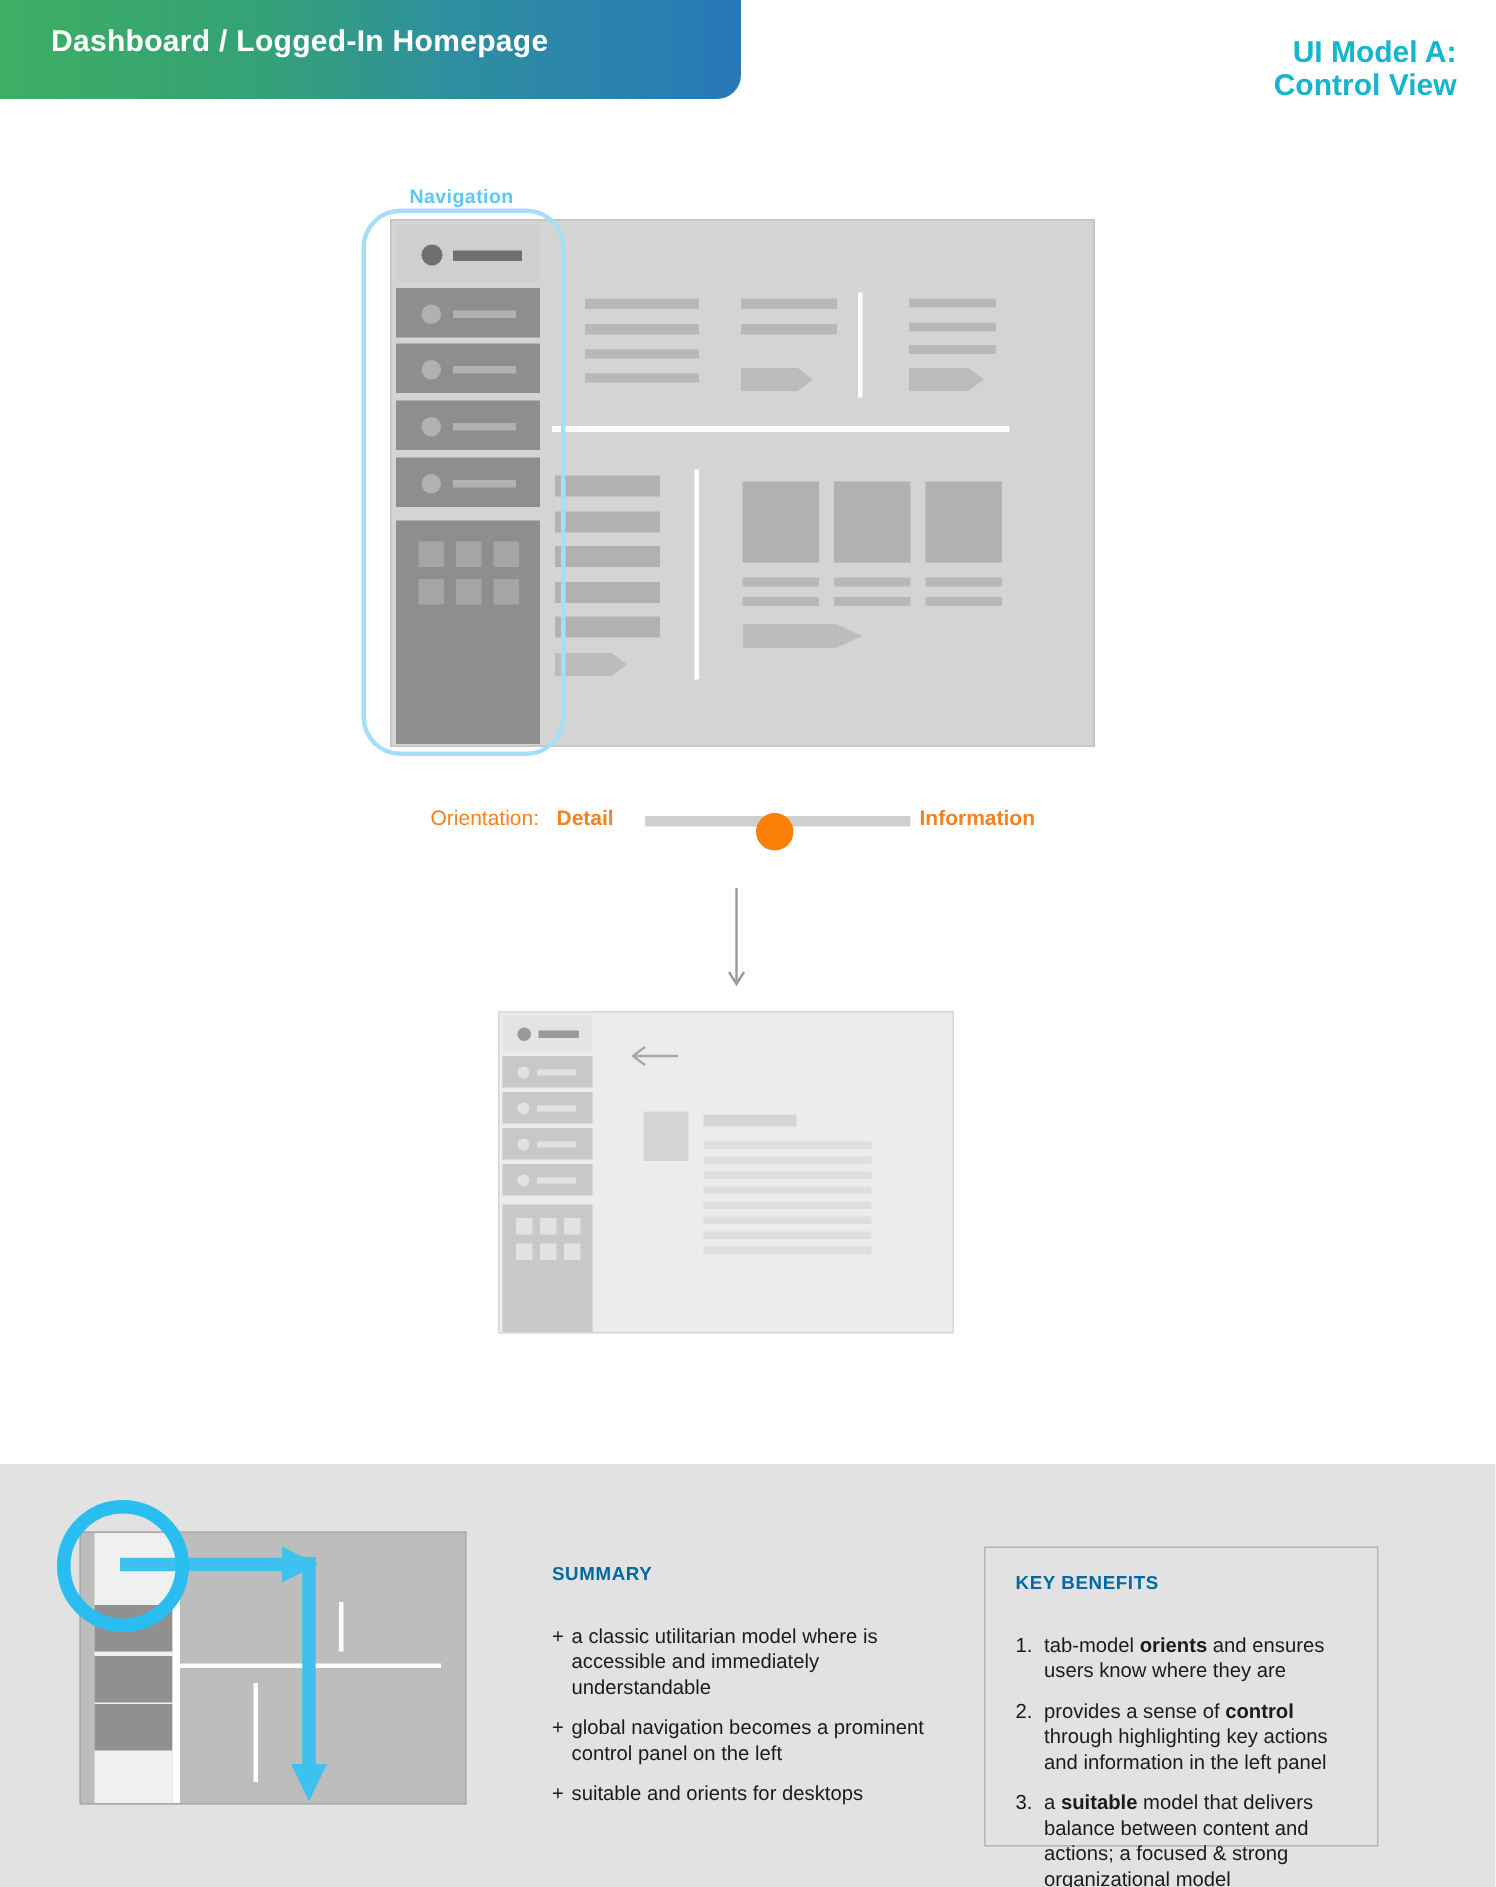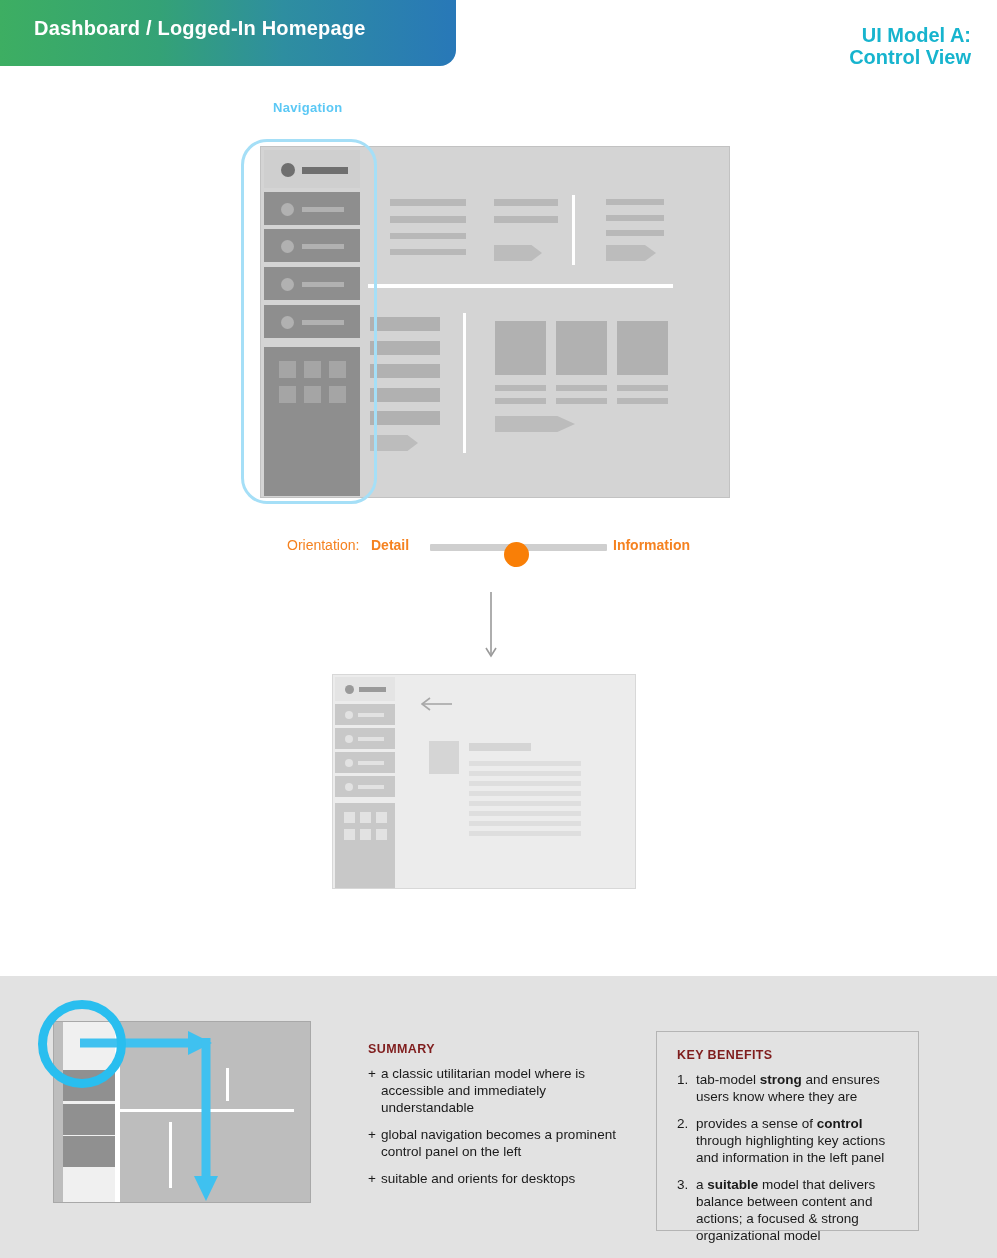--- a/index.html
+++ b/index.html
@@ -4,42 +4,42 @@
 <style>
   html,body{margin:0;padding:0;}
   body{
     width:997px;height:1258px;position:relative;
     background:#ffffff;
     font-family:"Liberation Sans", sans-serif;
     overflow:hidden;
   }
   
   .banner{
-    position:absolute;left:0;top:0;width:456px;height:66px;
+    position:absolute;left:0;top:0;width:494px;height:66px;
     background:linear-gradient(90deg,#3DAE62 0%, #34A276 35%, #2E8EA0 62%, #2878B8 100%);
     border-bottom-right-radius:16px;
   }
   .banner-title{
     position:absolute;left:34px;top:17px;
     color:#ffffff;font-size:20px;font-weight:bold;letter-spacing:.2px;
     white-space:nowrap;
   }
   .model-title{
     position:absolute;right:26px;top:24px;
     text-align:right;color:#17B4CE;
     font-size:20px;font-weight:bold;line-height:22px;
   }
   .model-title span{display:block;}
 
   
   .caption{
     position:absolute;color:#5BC8F5;font-size:13px;font-weight:bold;
     letter-spacing:.3px;white-space:nowrap;
   }
-  #cap-nav{left:273px;top:100px;}
+  #cap-nav{left:273px;top:123px;}
   #cap-detail{left:332px;top:647px;margin-top:48px;}
 
   
   .wf-main{
     position:absolute;left:260px;top:146px;width:470px;height:352px;
     background:#d4d4d4;border:1px solid #c2c2c2;box-sizing:border-box;
   }
   .wf-highlight{
     position:absolute;left:241px;top:139px;width:136px;height:365px;
     border:3px solid #A5DFF7;border-radius:26px;box-sizing:border-box;
@@ -139,22 +139,22 @@
   .thumb-white-h{position:absolute;background:#ffffff;}
   .ring{
     position:absolute;left:38px;top:1000px;width:88px;height:88px;
     border:9px solid #29BEEF;border-radius:50%;box-sizing:border-box;
   }
   .blue-arrow{position:absolute;}
 
   
   .summary{position:absolute;left:368px;top:1042px;width:250px;}
   .sec-head{
-    font-size:12.5px;font-weight:bold;color:#7f1d1d;letter-spacing:.4px;
-    margin-bottom:9px;
+    font-size:12.5px;font-weight:bold;color:#0369a1;letter-spacing:.4px;
+    margin-bottom:26px;
   }
   .sum-item{
     display:flex;font-size:13.5px;color:#1a1a1a;line-height:17px;margin-bottom:10px;
   }
   .sum-marker{width:13px;flex:0 0 13px;}
   .sum-text{flex:1;}
 
   
   .kb-box{
     position:absolute;left:656px;top:1031px;width:263px;height:200px;
@@ -367,21 +367,21 @@
     <div class="sum-text">suitable and orients for desktops</div>
   </div>
 </div>
 
 <div class="kb-box">
   <div class="kb-inner">
     <div class="sec-head">KEY BENEFITS</div>
     <div class="kb-item">
       <div class="kb-num">1.</div>
       <div class="kb-text">
-        <span>tab-model </span><b>strong</b><span> and ensures users know where they are</span>
+        <span>tab-model </span><b>orients</b><span> and ensures users know where they are</span>
       </div>
     </div>
     <div class="kb-item">
       <div class="kb-num">2.</div>
       <div class="kb-text">
         <span>provides a sense of </span><b>control</b><span> through highlighting key actions and information in the left panel</span>
       </div>
     </div>
     <div class="kb-item">
       <div class="kb-num">3.</div>

